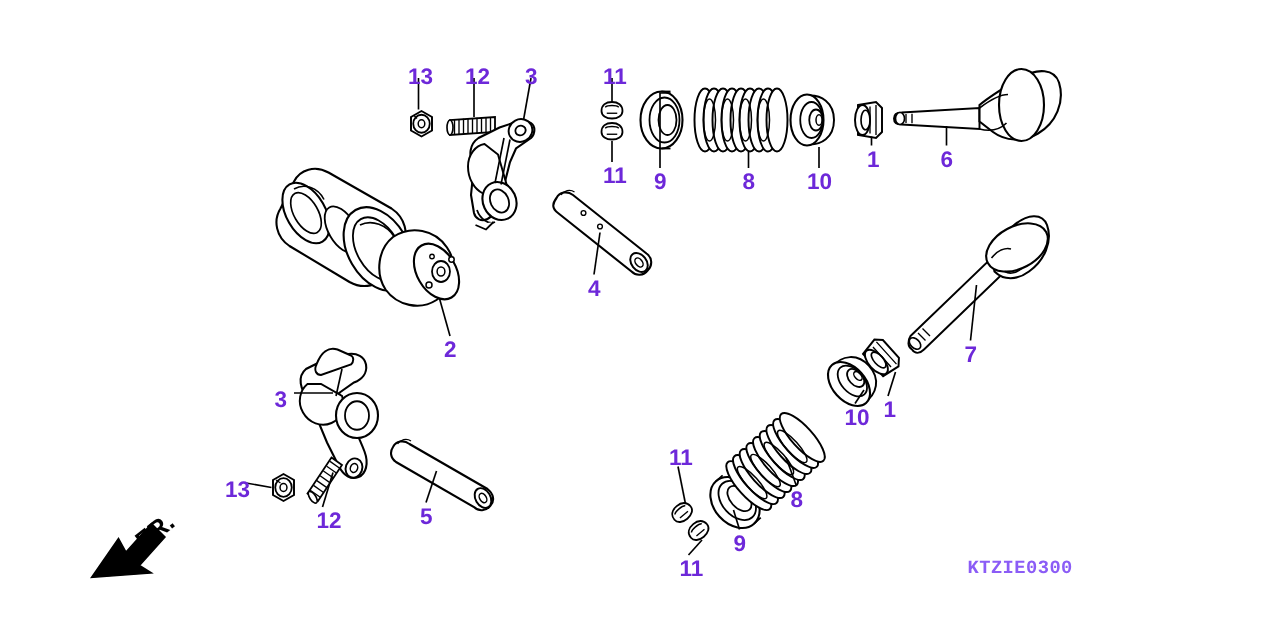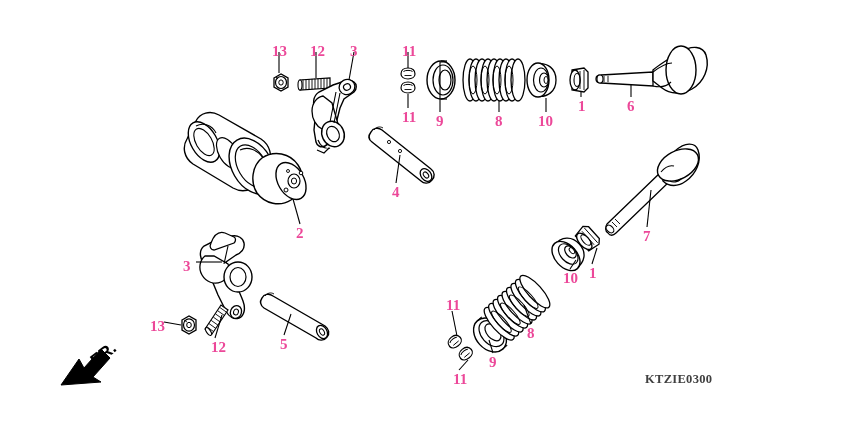--- a/index.html
+++ b/index.html
@@ -17,34 +17,34 @@
   }
   #diagram-svg {
     position: absolute;
     left: 0;
     top: 0;
     width: 850px;
     height: 425px;
   }
   .lbl {
     position: absolute;
-    font-family: Liberation Serif, serif;
+    font-family: Liberation Sans, sans-serif;
     font-size: 15px;
     font-weight: bold;
-    color: #ec4899;
+    color: #6d28d9;
     line-height: 1;
     white-space: nowrap;
     letter-spacing: 0px;
   }
   .code {
     position: absolute;
-    font-family: Liberation Serif, serif;
+    font-family: Liberation Mono, monospace;
     font-size: 12.5px;
     font-weight: bold;
-    color: #404040;
+    color: #8b5cf6;
     letter-spacing: 0.3px;
     white-space: nowrap;
     text-align: right;
   }
 </style>
 </head>
 <body>
 
 <div id="page">
 

